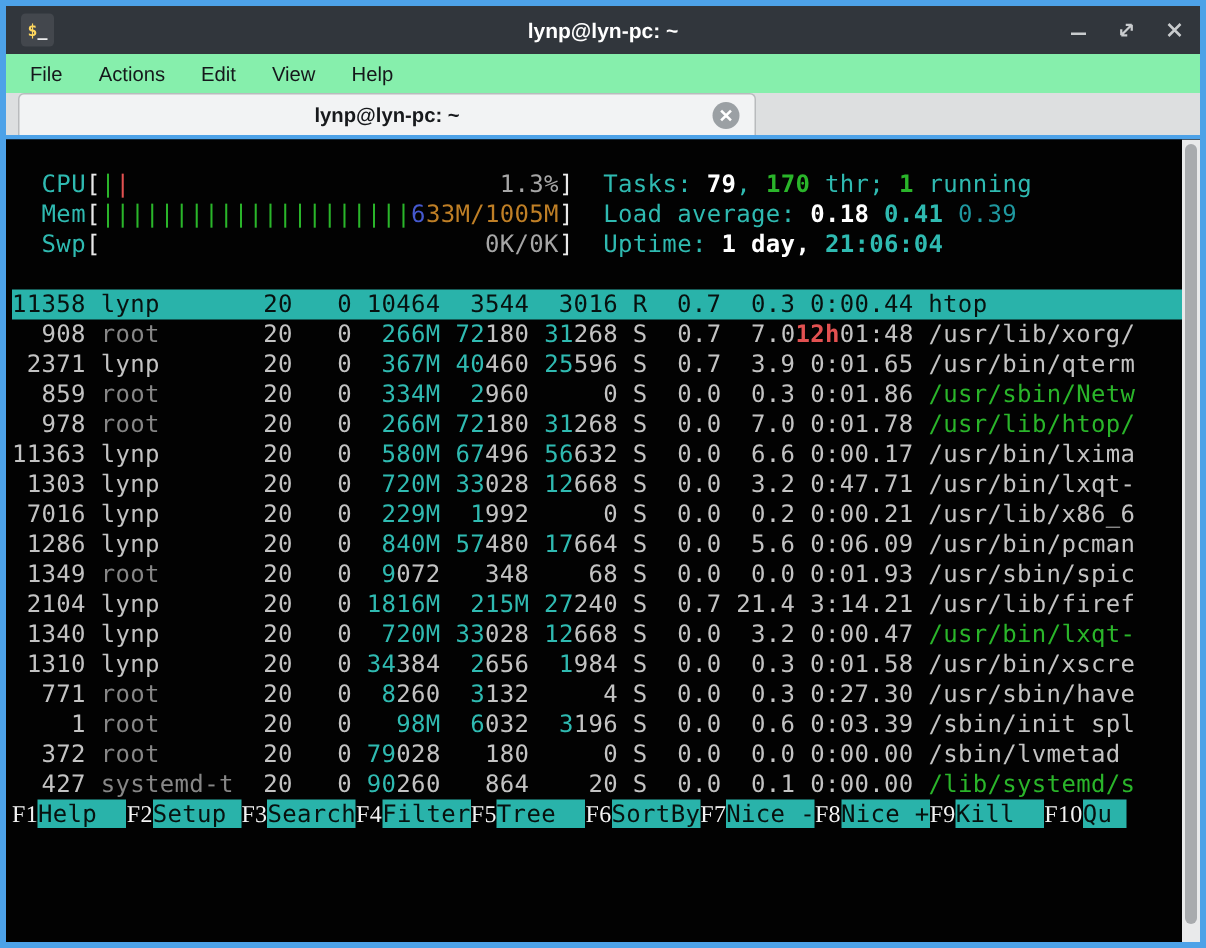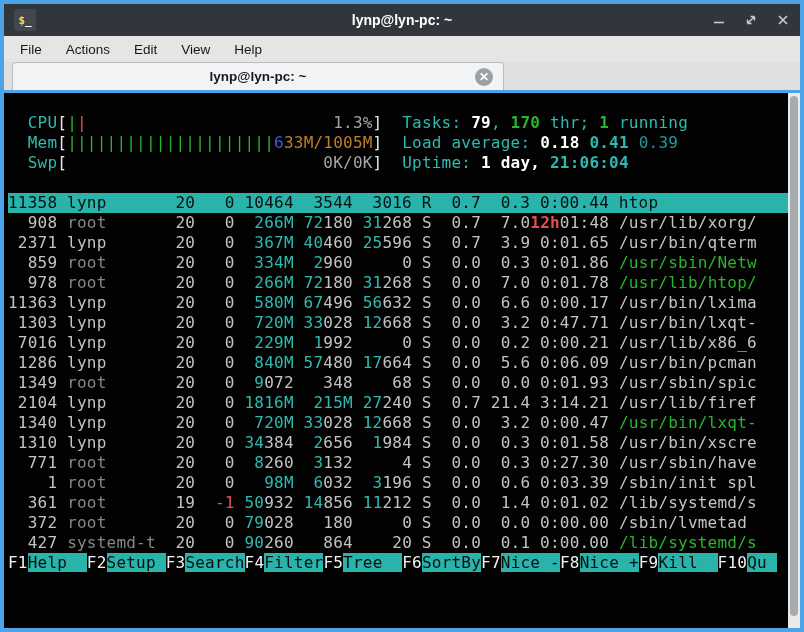--- a/index.html
+++ b/index.html
@@ -8,21 +8,21 @@
   
   .titlebar{flex:0 0 32px;background:#31363c;display:flex;align-items:center;padding:0 10px;position:relative;}
   .app-icon{width:22px;height:22px;background:#43474d;border-radius:3px;display:flex;align-items:center;justify-content:center;
             font:bold 11px "DejaVu Sans Mono",monospace;color:#ffd75e;letter-spacing:0;}
   .app-icon .us{color:#fff;}
   .win-title{position:absolute;left:0;right:0;text-align:center;color:#fff;
              font:bold 14px "Liberation Sans",sans-serif;pointer-events:none;}
   .controls{margin-left:auto;display:flex;gap:18px;align-items:center;z-index:2;}
   .ctl{width:14px;height:14px;display:flex;align-items:center;justify-content:center;cursor:default;}
   
-  .menubar{flex:0 0 26px;background:#e5e5e5;display:flex;align-items:center;padding-left:4px;}
+  .menubar{flex:0 0 26px;background:#86efac;display:flex;align-items:center;padding-left:4px;}
   .menu-item{font:13.5px "Liberation Sans",sans-serif;color:#15181b;padding:0 12px;}
   
   .tabbar{flex:0 0 28px;background:#dddfe0;display:flex;align-items:flex-end;}
   .tab{margin-left:8px;width:492px;height:28px;background:#f2f3f4;border:1px solid #b9bbbd;border-bottom:none;
        border-radius:4px 4px 0 0;display:flex;align-items:center;justify-content:center;position:relative;
        font:bold 13.5px "Liberation Sans",sans-serif;color:#17191c;}
   .tab-close{position:absolute;right:10px;width:18px;height:18px;border-radius:50%;background:#9ba0a4;color:#fff;
              display:flex;align-items:center;justify-content:center;font:bold 12px "Liberation Sans",sans-serif;}
   .accent{flex:0 0 3px;background:#4da2e8;}
   
@@ -31,21 +31,21 @@
         font-size:16px;letter-spacing:.22px;line-height:20px;}
   .tline{height:20px;white-space:pre;color:#c3c3c3;}
   .cy{color:#2fbab1;}  .gr{color:#2ab52a;}  .rd{color:#e25151;}  .rdb{color:#e25151;font-weight:bold;}
   .am{color:#bf7f26;}  .bl{color:#4559cf;}  .dm{color:#878787;}  .g2{color:#a6a6a6;}
   .br{color:#e9e9e9;}
   .wb{color:#fff;font-weight:bold;} .gb{color:#2ab52a;font-weight:bold;}
   .cb{color:#2fbab1;font-weight:bold;} .cd{color:#1f98a0;}
   .sel{background:#29b3aa;color:#07110f;}
   .hdr{background:#2ab52a;color:#07140a;}
   .hl{background:#29b3aa;color:#07110f;}
-  .fk{color:#f2f2f2;}
+  .fk{color:#f2f2f2;font-family:Liberation Serif, serif;}
   
   .sb{position:absolute;top:0;right:0;bottom:0;width:12px;background:#e9eaeb;}
   .sb-thumb{position:absolute;left:2px;right:2px;top:3px;bottom:12px;background:#a8abae;border-radius:5px;}
 </style>
 </head>
 <body>
 
 <div class="window">
 
   <div class="titlebar">
@@ -102,21 +102,20 @@
         <div class="tline">11363 lynp       20   0  <span class="cy">580M</span> <span class="cy">67</span>496 <span class="cy">56</span>632 S  0.0  6.6 0:00.17 /usr/bin/lxima</div>
         <div class="tline"> 1303 lynp       20   0  <span class="cy">720M</span> <span class="cy">33</span>028 <span class="cy">12</span>668 S  0.0  3.2 0:47.71 /usr/bin/lxqt-</div>
         <div class="tline"> 7016 lynp       20   0  <span class="cy">229M</span>  <span class="cy">1</span>992     0 S  0.0  0.2 0:00.21 /usr/lib/x86_6</div>
         <div class="tline"> 1286 lynp       20   0  <span class="cy">840M</span> <span class="cy">57</span>480 <span class="cy">17</span>664 S  0.0  5.6 0:06.09 /usr/bin/pcman</div>
         <div class="tline"> 1349 <span class="dm">root     </span>  20   0  <span class="cy">9</span>072   348    68 S  0.0  0.0 0:01.93 /usr/sbin/spic</div>
         <div class="tline"> 2104 lynp       20   0 <span class="cy">1816M</span>  <span class="cy">215M</span> <span class="cy">27</span>240 S  0.7 21.4 3:14.21 /usr/lib/firef</div>
         <div class="tline"> 1340 lynp       20   0  <span class="cy">720M</span> <span class="cy">33</span>028 <span class="cy">12</span>668 S  0.0  3.2 0:00.47 <span class="gr">/usr/bin/lxqt-</span></div>
         <div class="tline"> 1310 lynp       20   0 <span class="cy">34</span>384  <span class="cy">2</span>656  <span class="cy">1</span>984 S  0.0  0.3 0:01.58 /usr/bin/xscre</div>
         <div class="tline">  771 <span class="dm">root     </span>  20   0  <span class="cy">8</span>260  <span class="cy">3</span>132     4 S  0.0  0.3 0:27.30 /usr/sbin/have</div>
         <div class="tline">    1 <span class="dm">root     </span>  20   0   <span class="cy">98M</span>  <span class="cy">6</span>032  <span class="cy">3</span>196 S  0.0  0.6 0:03.39 /sbin/init spl</div>
-        <div class="tline">  361 <span class="dm">root     </span>  19  <span class="rd">-1</span> <span class="cy">50</span>932 <span class="cy">14</span>856 <span class="cy">11</span>212 S  0.0  1.4 0:01.02 /lib/systemd/s</div>
         <div class="tline">  372 <span class="dm">root     </span>  20   0 <span class="cy">79</span>028   180     0 S  0.0  0.0 0:00.00 /sbin/lvmetad</div>
         <div class="tline">  427 <span class="dm">systemd-t</span>  20   0 <span class="cy">90</span>260   864    20 S  0.0  0.1 0:00.00 <span class="gr">/lib/systemd/s</span></div>
         <div class="tline"><span><span class="fk">F1</span><span class="hl">Help  </span></span><span><span class="fk">F2</span><span class="hl">Setup </span></span><span><span class="fk">F3</span><span class="hl">Search</span></span><span><span class="fk">F4</span><span class="hl">Filter</span></span><span><span class="fk">F5</span><span class="hl">Tree  </span></span><span><span class="fk">F6</span><span class="hl">SortBy</span></span><span><span class="fk">F7</span><span class="hl">Nice -</span></span><span><span class="fk">F8</span><span class="hl">Nice +</span></span><span><span class="fk">F9</span><span class="hl">Kill  </span></span><span><span class="fk">F10</span><span class="hl">Qu </span></span></div>
       </div>
     <div class="sb">
       <div class="sb-thumb"></div>
     </div>
   </div>
 
 </div>

